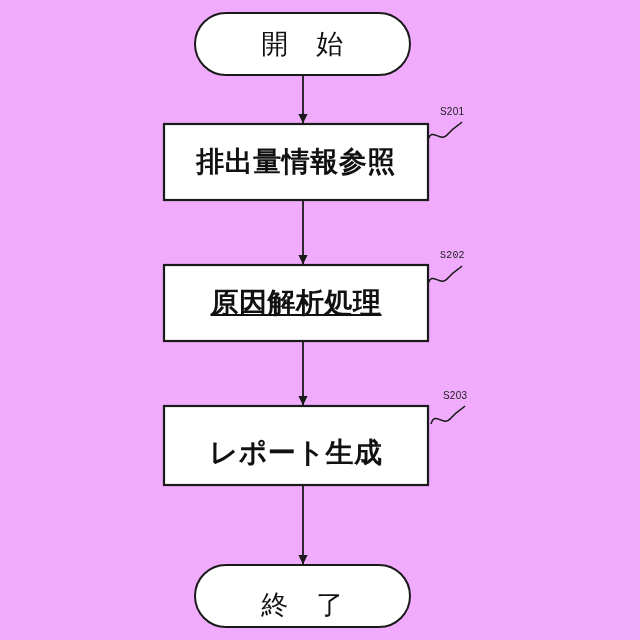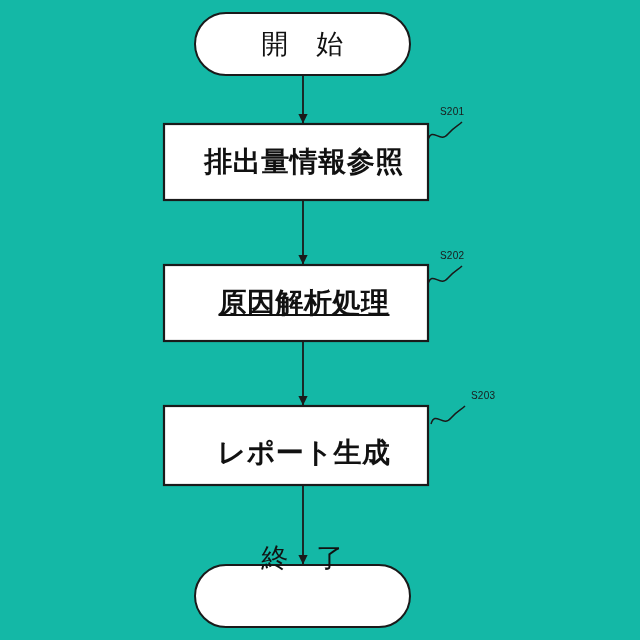--- a/index.html
+++ b/index.html
@@ -7,21 +7,21 @@
     padding: 0;
     background: #ffffff;
   }
   body {
     font-family: "Liberation Sans", sans-serif;
   }
   #canvas {
     position: relative;
     width: 640px;
     height: 640px;
-    background: #14b8a6;
+    background: #f0abfc;
     overflow: hidden;
   }
   #flow-svg {
     position: absolute;
     left: 0;
     top: 0;
     width: 640px;
     height: 640px;
   }
   
@@ -37,21 +37,20 @@
   }
   .terminal-label {
     font-size: 27px;
     font-weight: 400;
     letter-spacing: 0.5px;
   }
   .process-label {
     font-size: 28px;
     font-weight: 700;
     letter-spacing: 0.5px;
-    padding-left: 8px;
   }
   .step-code {
     position: absolute;
     font-size: 10px;
     font-weight: 400;
     color: #1a1a1a;
     letter-spacing: 0.2px;
     white-space: nowrap;
   }
 </style>
@@ -93,21 +92,21 @@
   </svg>
 
   <div class="node-label terminal-label" style="left:195px; top:13px; width:215px; height:62px;">開　始</div>
 
   <div class="node-label process-label" style="left:164px; top:124px; width:264px; height:76px;">排出量情報参照</div>
 
   <div class="node-label process-label" style="left:164px; top:265px; width:264px; height:76px;text-decoration:underline;">原因解析処理</div>
 
   <div class="node-label process-label" style="left:164px; top:406px; width:264px; height:93px;">レポート生成</div>
 
-  <div class="node-label terminal-label" style="left:195px; top:531px; width:215px; height:54px;">終　了</div>
+  <div class="node-label terminal-label" style="left:195px; top:578px; width:215px; height:54px;">終　了</div>
 
   <div class="step-code" style="left:440px; top:106px;">S201</div>
 
-  <div class="step-code" style="left:440px; top:250px;">S202</div>
+  <div class="step-code" style="left:440px; top:250px;font-family:Liberation Mono, monospace;">S202</div>
 
-  <div class="step-code" style="left:443px; top:390px;margin-left:28px;">S203</div>
+  <div class="step-code" style="left:443px; top:390px;">S203</div>
 
 </div>
 
 </body></html>

